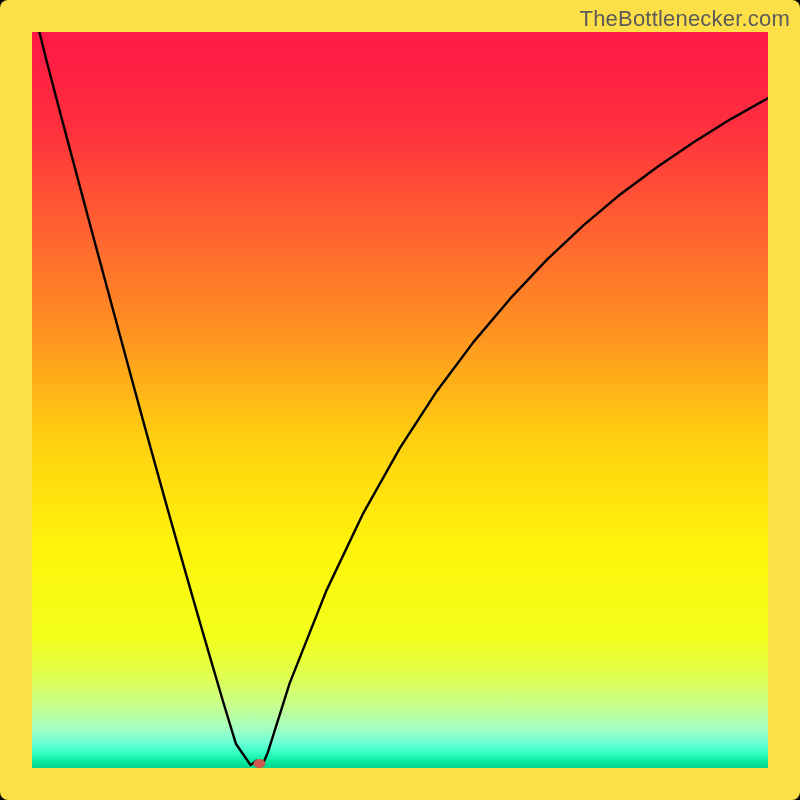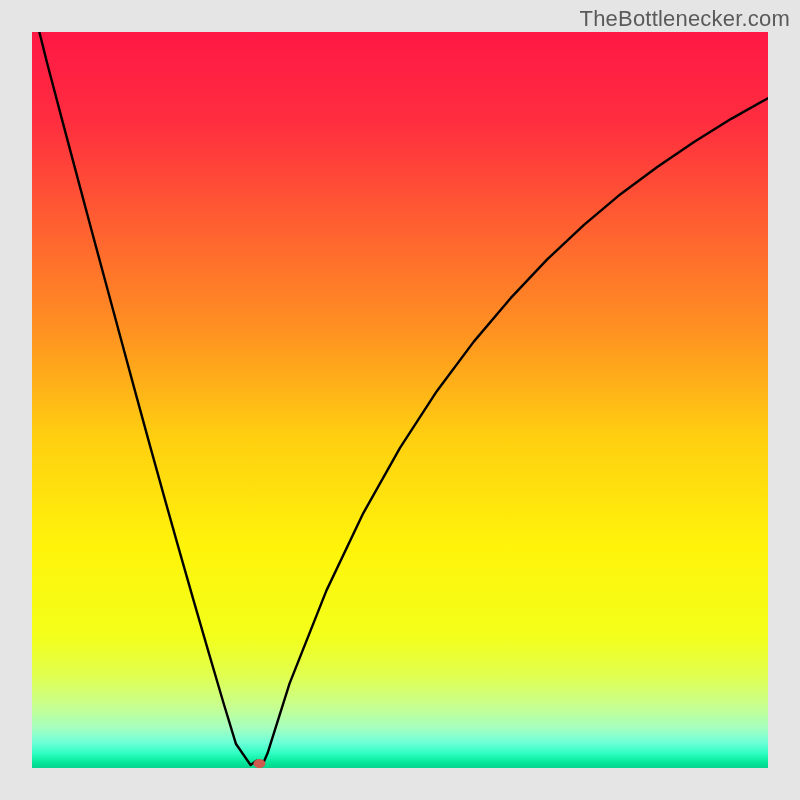--- a/index.html
+++ b/index.html
@@ -7,21 +7,22 @@
     padding: 0;
     width: 800px;
     height: 800px;
     background: #000;
     overflow: hidden;
     font-family: Arial, Helvetica, sans-serif;
   }
   .frame {
     position: absolute;
     inset: 0;
-    background: #e5e5e5;
+    background: #fde047;
+    border-radius: 8px;
   }
   .plot {
     position: absolute;
     left: 32px;
     top: 32px;
     width: 736px;
     height: 736px;
     box-sizing: border-box;
   }
   .watermark {

